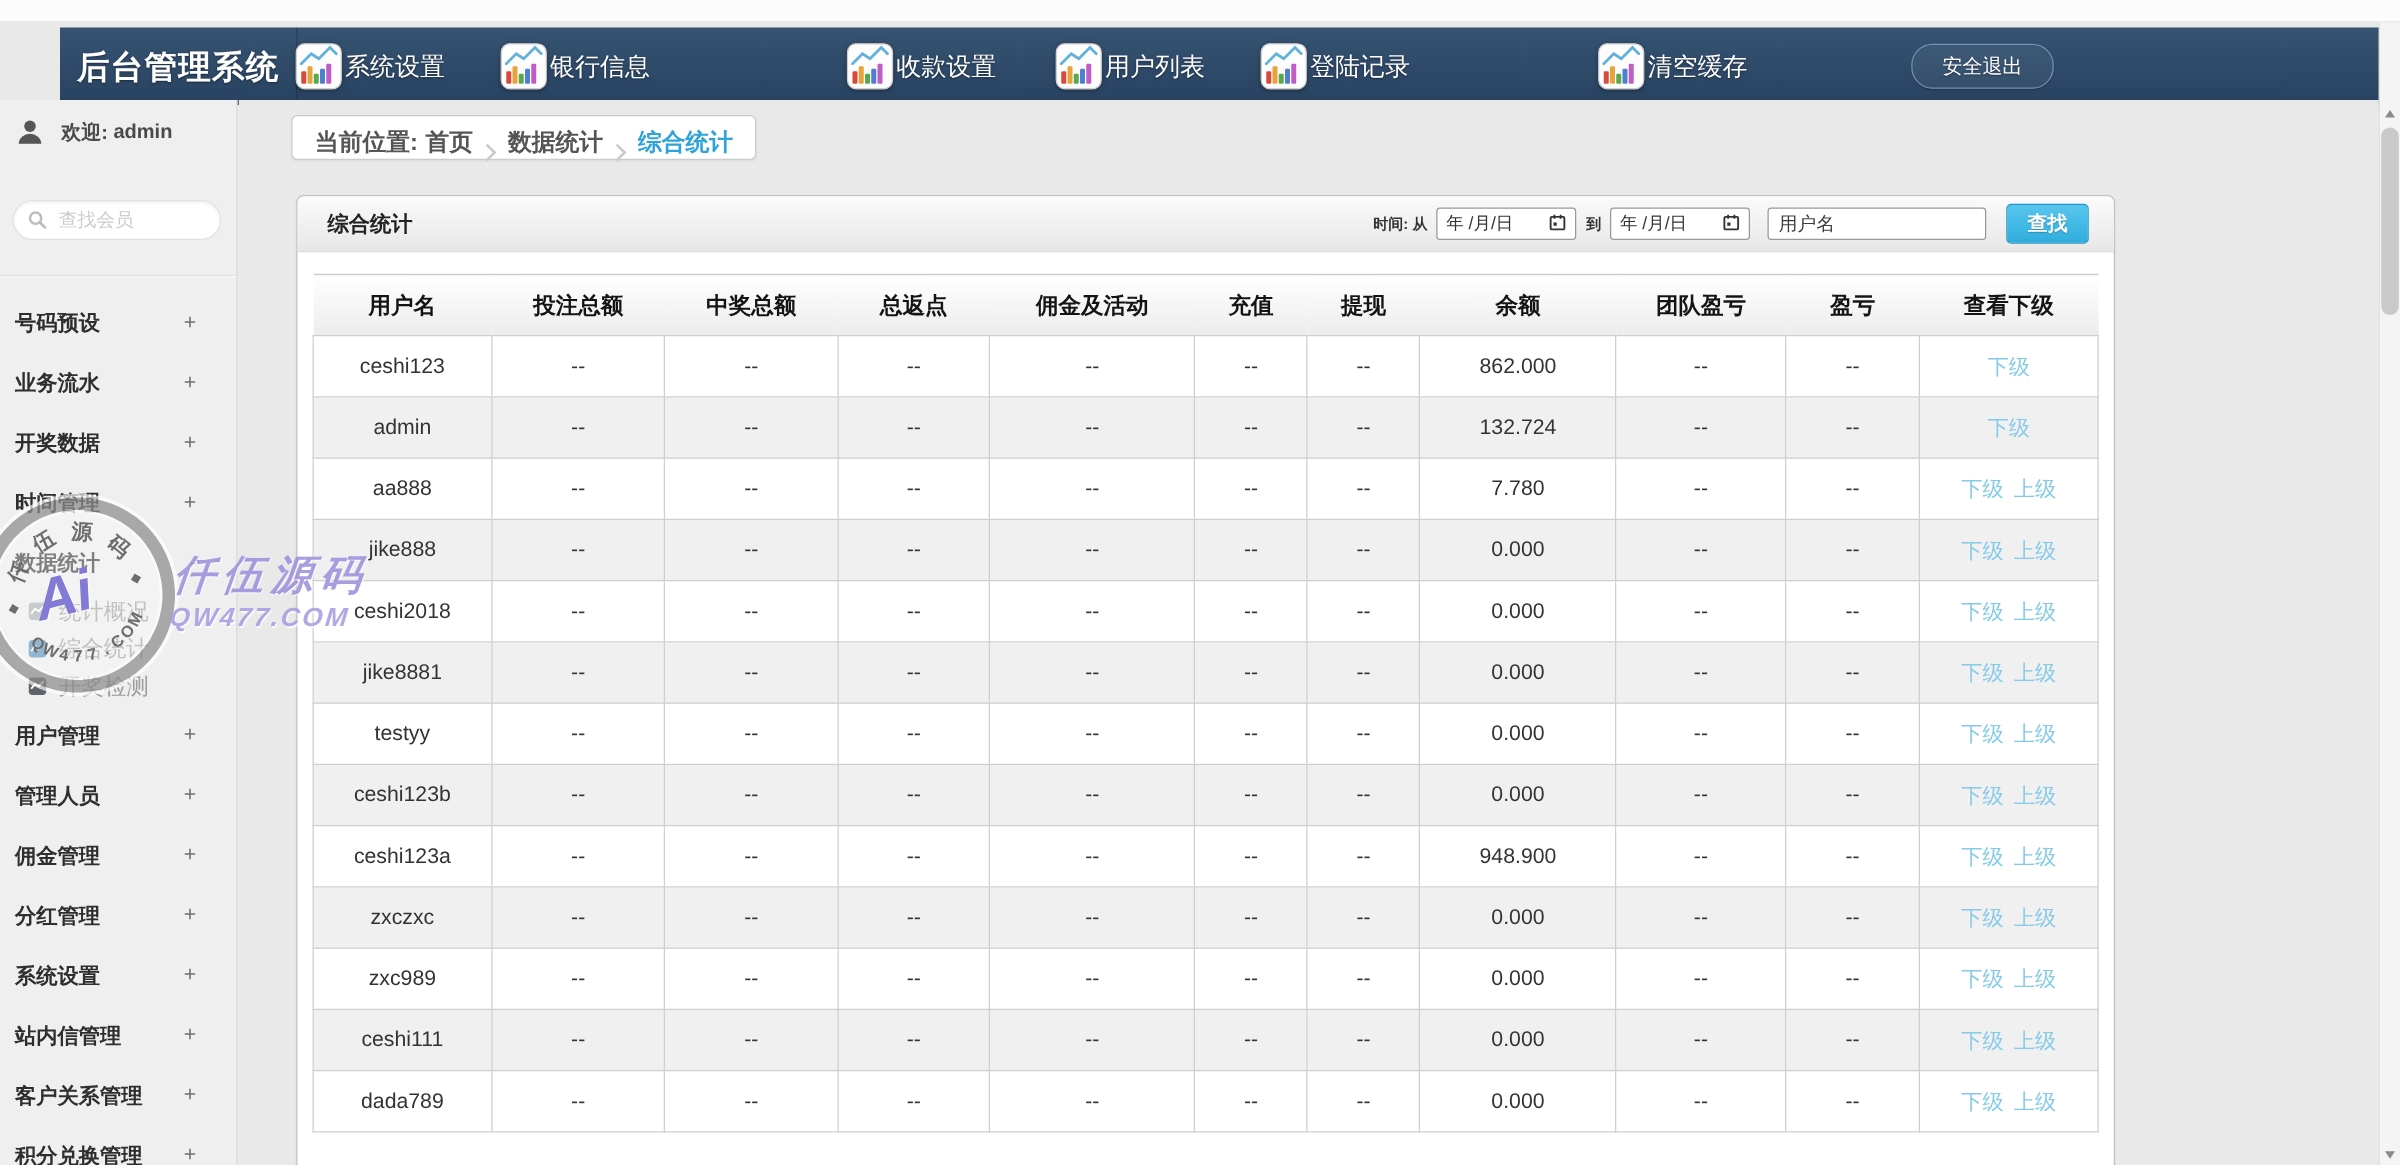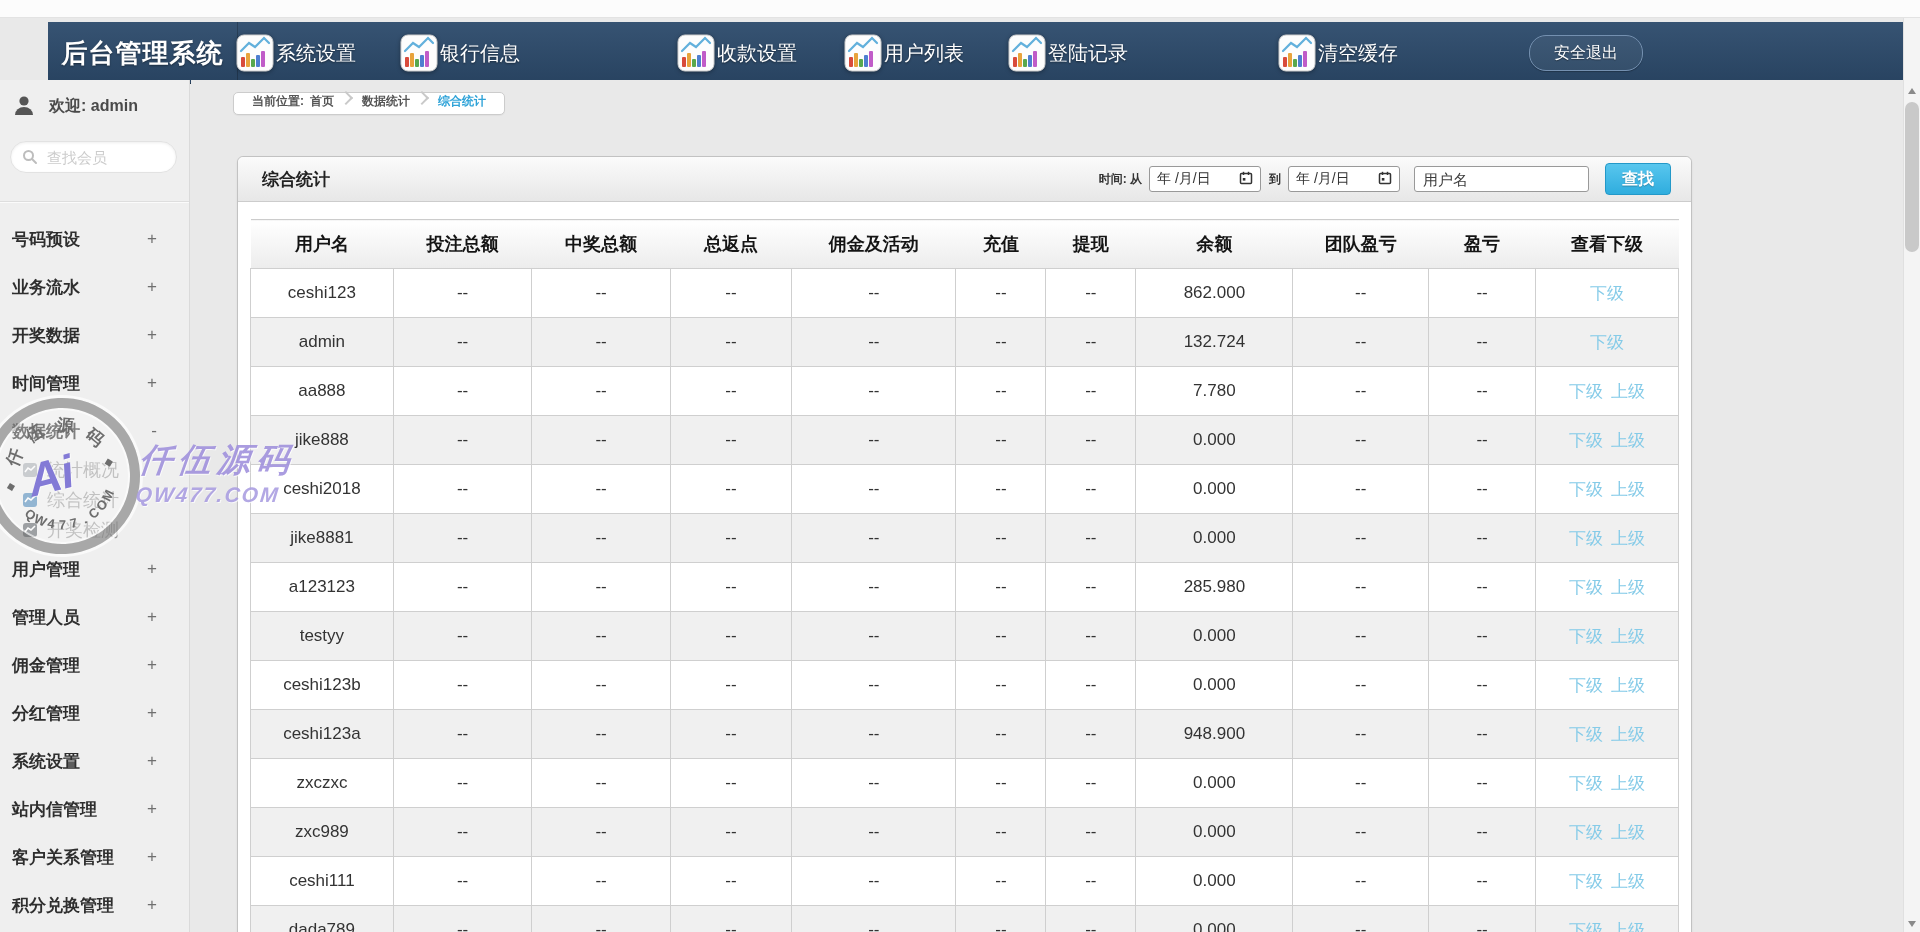--- a/index.html
+++ b/index.html
@@ -19,21 +19,21 @@
   .nav-item:nth-child(4){margin-left:47px;}
   .nav-item:nth-child(5){margin-left:44px;}
   .nav-item:nth-child(6){margin-left:150px;}
   .nav-icon{display:inline-flex;margin-right:2px;filter:drop-shadow(0 1px 2px rgba(0,0,0,0.35));}
   .logout-btn{position:absolute;left:1481px;top:13px;width:112px;height:34px;border:1px solid #7globalb;border:1px solid #7490b0;border-radius:17px;display:flex;align-items:center;justify-content:center;color:#fff;font-size:16px;background:rgba(255,255,255,0.05);box-shadow:0 1px 1px rgba(0,0,0,0.25);text-shadow:0 1px 1px rgba(0,0,0,0.4);cursor:pointer;}
 
   
   .sidebar{position:absolute;left:0;top:80px;width:190px;height:892px;background:#efefef;border-right:1px solid #dadada;box-sizing:border-box;}
   .welcome{height:52px;display:flex;align-items:center;padding-left:13px;color:#4a4a4a;font-weight:bold;font-size:16px;}
   .welcome .w-icon{margin-right:14px;display:inline-flex;}
-  .search-wrap{position:relative;margin:9px 12px 0 10px;}
+  .search-wrap{position:relative;margin:28px 12px 0 10px;}
   .search-wrap input{width:100%;box-sizing:border-box;height:32px;border-radius:16px;border:1px solid #e2e2e2;background:#fff;padding:0 12px 0 36px;font-size:15px;color:#333;outline:none;box-shadow:inset 0 1px 3px rgba(0,0,0,0.07);}
   .search-wrap input::placeholder{color:#cccccc;}
   .search-glass{position:absolute;left:12px;top:8px;}
   .side-divider{margin-top:28px;height:0;border-top:1px solid #dedede;border-bottom:1px solid #fbfbfb;}
   .side-menu{padding-top:12px;}
   .side-item{height:48px;display:flex;align-items:center;justify-content:space-between;padding:0 32px 0 12px;font-size:17px;font-weight:bold;color:#2e2e2e;cursor:pointer;}
   .side-toggle{color:#6f6f6f;font-size:17px;font-weight:normal;}
   .side-sub{height:30px;display:flex;align-items:center;padding-left:22px;color:#9b9b9b;font-size:18px;cursor:pointer;}
   .side-sub .sub-icon{display:inline-flex;margin-right:9px;}
 
@@ -43,21 +43,21 @@
   .stamp-ai{position:absolute;left:-34px;top:-30px;font-size:46px;font-weight:bold;font-style:italic;color:#837ad6;text-shadow:1px 1px 0 rgba(255,255,255,0.7);}
   .ring-char{position:absolute;left:-9px;top:-11px;width:18px;text-align:center;font-size:17px;font-weight:bold;color:#6d6d6d;}
   .ring-char.b{font-size:13px;color:#6d6d6d;}
   .ring-diamond{position:absolute;left:-6px;top:-8px;font-size:11px;color:#6d6d6d;}
   .wm-text{position:absolute;left:138px;top:438px;z-index:41;font-style:italic;font-weight:bold;color:#a192dd;transform:skewX(-6deg);opacity:0.9;pointer-events:none;text-shadow:1px 1px 0 rgba(255,255,255,0.8);}
   .wm-line1{font-size:33px;letter-spacing:6px;}
   .wm-line2{font-size:21px;letter-spacing:2px;color:#ab9fe2;}
 
   
   .content{position:absolute;left:191px;top:80px;width:1712px;height:852px;background:#e9e9e9;overflow:hidden;}
-  .breadcrumb{position:absolute;left:42px;top:12px;height:23px;display:inline-flex;align-items:flex-start;background:#fff;border:1px solid #ccc;border-radius:5px;padding:0 18px;box-sizing:border-box;font-size:12px;font-weight:bold;color:#555;box-shadow:0 1px 1px rgba(0,0,0,0.04);}
+  .breadcrumb{position:absolute;left:42px;top:12px;height:36px;display:inline-flex;align-items:flex-end;background:#fff;border:1px solid #ccc;border-radius:5px;padding:0 18px;box-sizing:border-box;font-size:19px;font-weight:bold;color:#555;box-shadow:0 1px 1px rgba(0,0,0,0.04);}
   .crumb-prefix{margin-right:6px;}
   .crumb{white-space:nowrap;}
   .crumb.active{color:#2fa3d8;}
   .crumb-chevron{width:8px;height:8px;border-top:2px solid #c9c9c9;border-right:2px solid #c9c9c9;transform:rotate(45deg);margin:0 11px 0 7px;}
 
   .panel{position:absolute;left:46px;top:76px;width:1455px;height:790px;background:#fff;border:1px solid #c2c2c2;border-radius:6px 6px 0 0;box-sizing:border-box;box-shadow:0 1px 2px rgba(0,0,0,0.08);}
   .panel-header{height:44px;background:linear-gradient(#fbfbfb,#e7e7e7);border-bottom:1px solid #ccc;border-radius:6px 6px 0 0;display:flex;align-items:center;justify-content:space-between;padding:0 20px 0 24px;}
   .panel-title{font-size:17px;font-weight:bold;color:#222;}
   .filter{display:flex;align-items:center;}
   .filter-label{font-size:12px;font-weight:bold;color:#333;white-space:nowrap;}
@@ -456,33 +456,20 @@
                 <td>--</td>
                 <td>--</td>
                 <td>--</td>
                 <td>--</td>
                 <td>0.000</td>
                 <td>--</td>
                 <td>--</td>
                 <td><span class="link">下级</span><span class="link">上级</span></td>
               </tr>
               <tr>
-                <td>a123123</td>
-                <td>--</td>
-                <td>--</td>
-                <td>--</td>
-                <td>--</td>
-                <td>--</td>
-                <td>--</td>
-                <td>285.980</td>
-                <td>--</td>
-                <td>--</td>
-                <td><span class="link">下级</span><span class="link">上级</span></td>
-              </tr>
-              <tr>
                 <td>testyy</td>
                 <td>--</td>
                 <td>--</td>
                 <td>--</td>
                 <td>--</td>
                 <td>--</td>
                 <td>--</td>
                 <td>0.000</td>
                 <td>--</td>
                 <td>--</td>

